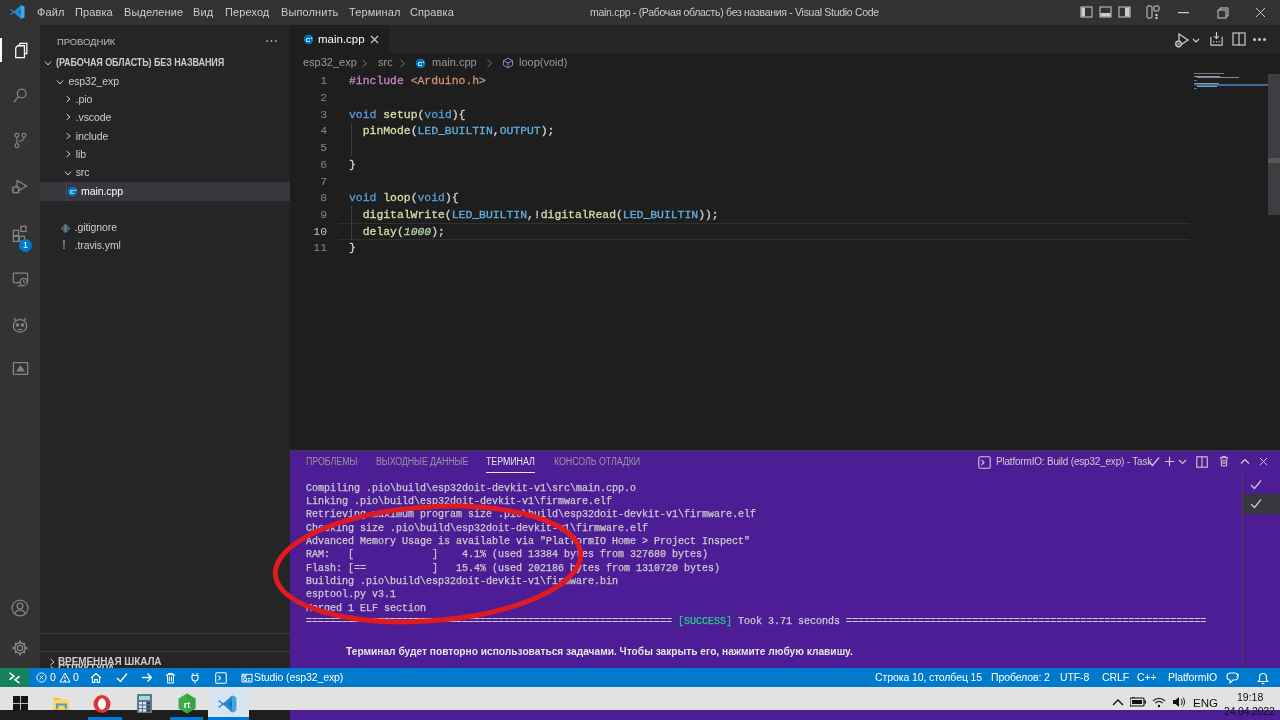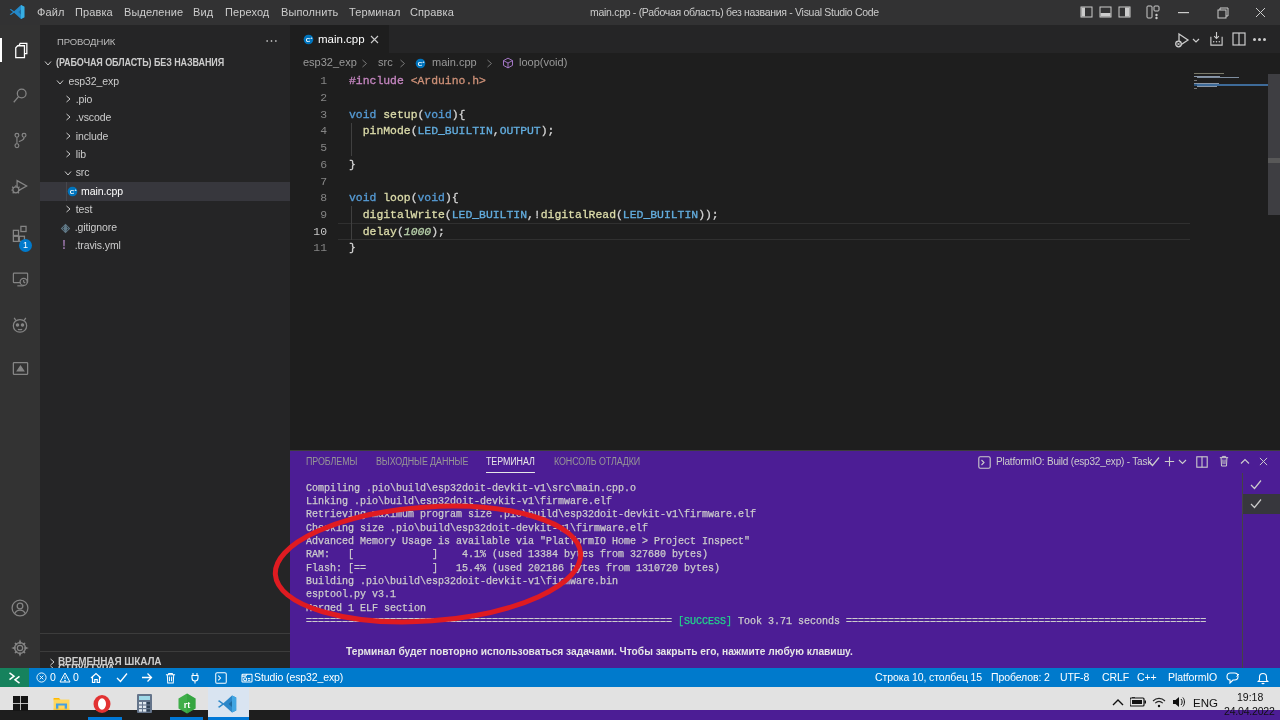--- a/index.html
+++ b/index.html
@@ -196,26 +196,20 @@
       <span style="position:absolute;left:35.7px">src</span>
     </div>
     <div class="treerow" style="top:156.5px;background:#37373d;color:#ffffff;">
       <svg class="abs" style="left:27px;top:4px" width="11" height="11" viewBox="0 0 16 16">
         <circle cx="8" cy="8" r="7" fill="#0074bd"></circle>
         <text x="7.2" y="11.4" font-size="9" font-family="Liberation Sans" font-weight="bold" fill="#ffffff" text-anchor="middle">C</text>
         <text x="12.3" y="7.3" font-size="5.5" font-family="Liberation Sans" font-weight="bold" fill="#ffffff" text-anchor="middle">+</text>
       </svg>
       <span style="position:absolute;left:41.1px">main.cpp</span>
       <div style="position:absolute;left:26px;top:0;width:1px;height:19px;background:#47474d"></div>
-    </div>
-    <div class="treerow" style="top:174.8px">
-      <svg class="abs" style="left:24px;top:5px" width="8" height="8" fill="none" stroke="#cccccc">
-          <path d="M2.5 1 L6 4 L2.5 7"></path>
-        </svg>
-      <span style="position:absolute;left:35.7px">test</span>
     </div>
     <div class="treerow" style="top:193.1px">
       <svg class="abs" style="left:20px;top:4.5px" width="11" height="11" viewBox="0 0 11 11">
         <rect x="2.2" y="2.2" width="6.6" height="6.6" transform="rotate(45 5.5 5.5)" fill="#617987"></rect>
         <path d="M4.2 3.5 L2.8 5.5 L4.2 7.5 M6.8 3.5 L8.2 5.5 L6.8 7.5" stroke="#2d3a42" stroke-width="1" fill="none"></path>
       </svg>
       <span style="position:absolute;left:34.7px">.gitignore</span>
     </div>
     <div class="treerow" style="top:211.4px">
       <span style="position:absolute;left:22px;color:#9673a6;font-weight:bold;font-size:12px;">!</span>

